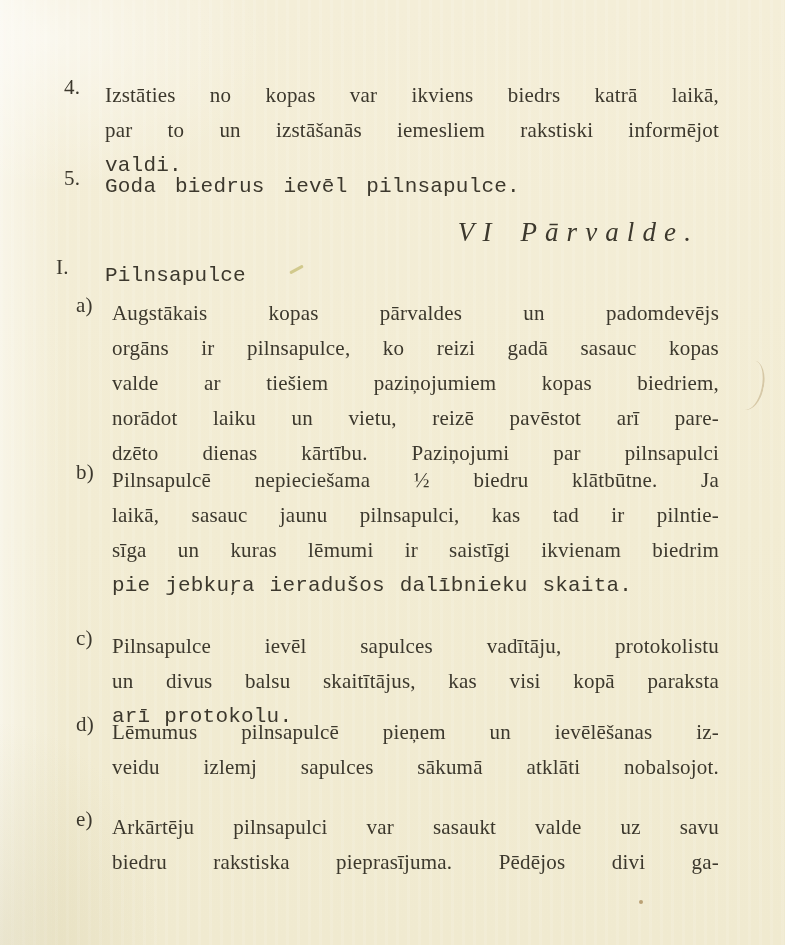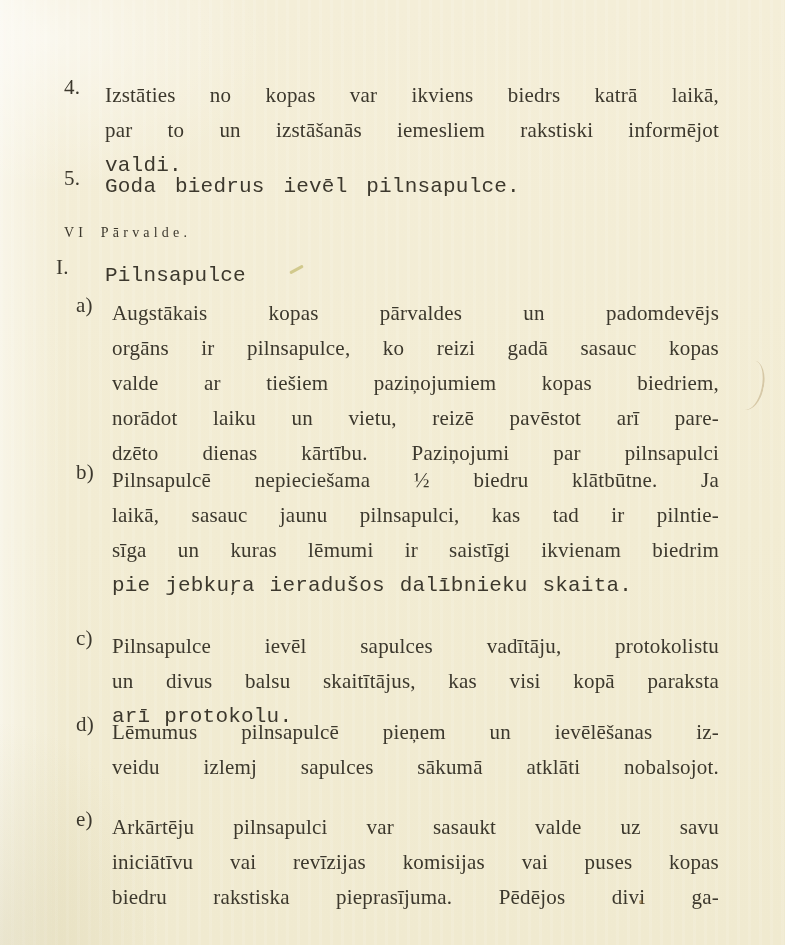--- a/index.html
+++ b/index.html
@@ -40,25 +40,26 @@
     word-spacing: 1px;
     margin-top: 8px;
   }
   .ln.nat { text-align: left; text-align-last: auto; font-family: Liberation Mono, monospace; }
   .ln.wide { word-spacing: 6px; }
   .ln.midwide { word-spacing: 2px; }
   .heading {
     position: absolute;
     left: 64px; right: 86px;
     top: 219px;
-    font-size: 14px;
+    font-size: 27px;
     line-height: 27px;
-    text-align: left;
+    text-align: right;
     letter-spacing: 0.30em;
     word-spacing: 6px;
+    font-style: italic;
   }
   .margin-mark {
     position: absolute;
     left: 736px; top: 360px;
     width: 26px; height: 50px;
     border-right: 2px solid rgba(150,115,60,0.30);
     border-radius: 48% 52% 50% 50%;
     transform: rotate(12deg);
   }
   .pen-tick {
@@ -142,21 +143,20 @@
     <div class="txt">
       <div class="ln">Lēmumus pilnsapulcē pieņem un ievēlēšanas iz-</div>
       <div class="ln">veidu izlemj sapulces sākumā atklāti nobalsojot.</div>
     </div>
   </div>
 
   <div class="sec lettered" style="top:806px">
     <div class="marker">e)</div>
     <div class="txt">
       <div class="ln">Arkārtēju pilnsapulci var sasaukt valde uz savu</div>
-      <div class="ln">iniciātīvu vai revīzijas komisijas vai puses kopas</div>
       <div class="ln">biedru rakstiska pieprasījuma. Pēdējos divi ga-</div>
     </div>
   </div>
 
   <div class="margin-mark"></div>
   <div class="pen-tick"></div>
   <div class="speck"></div>
 
 </div>
 

